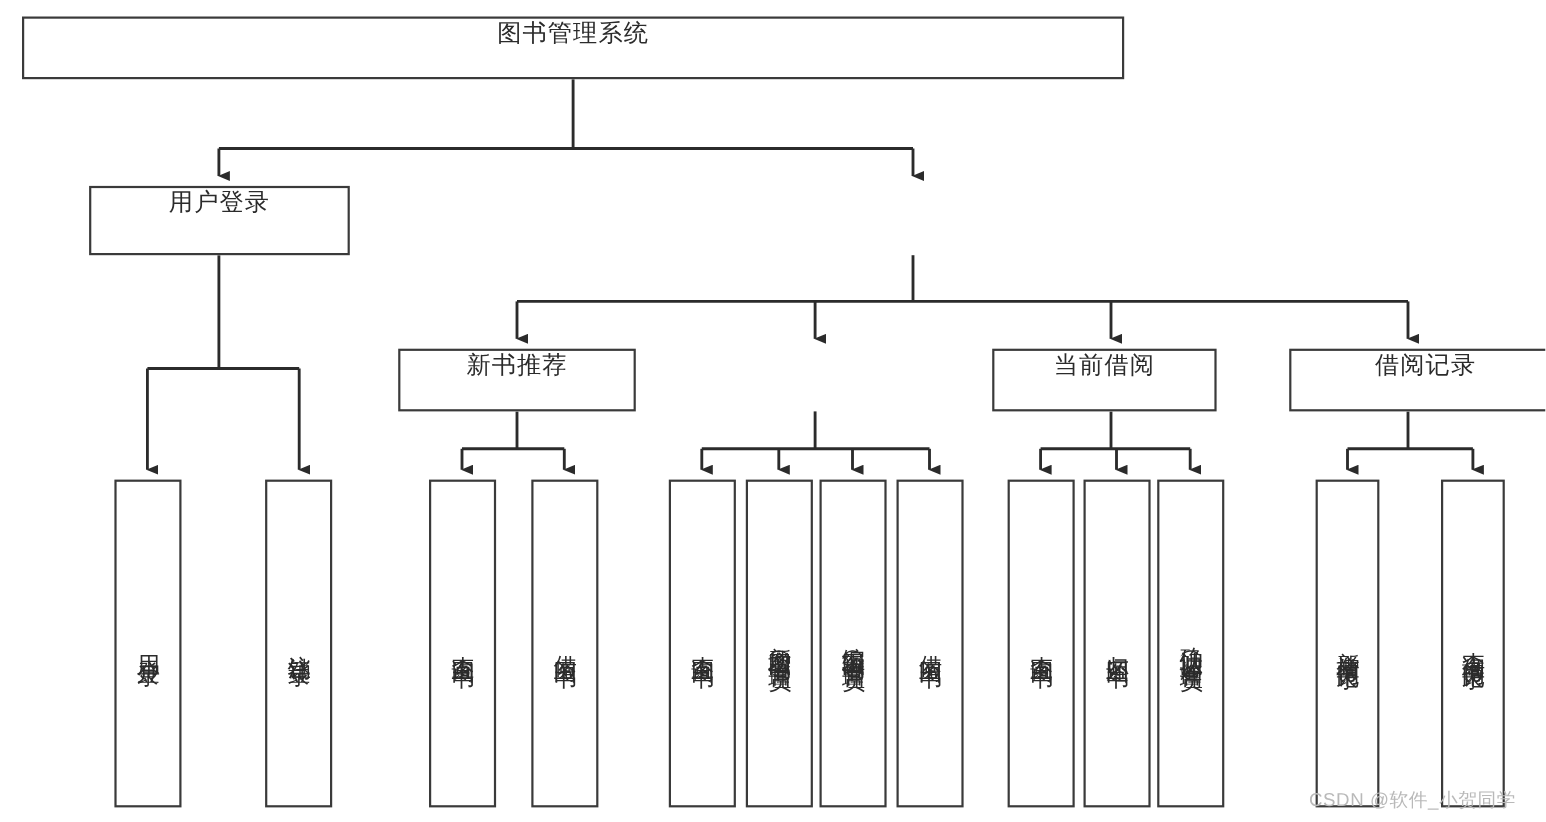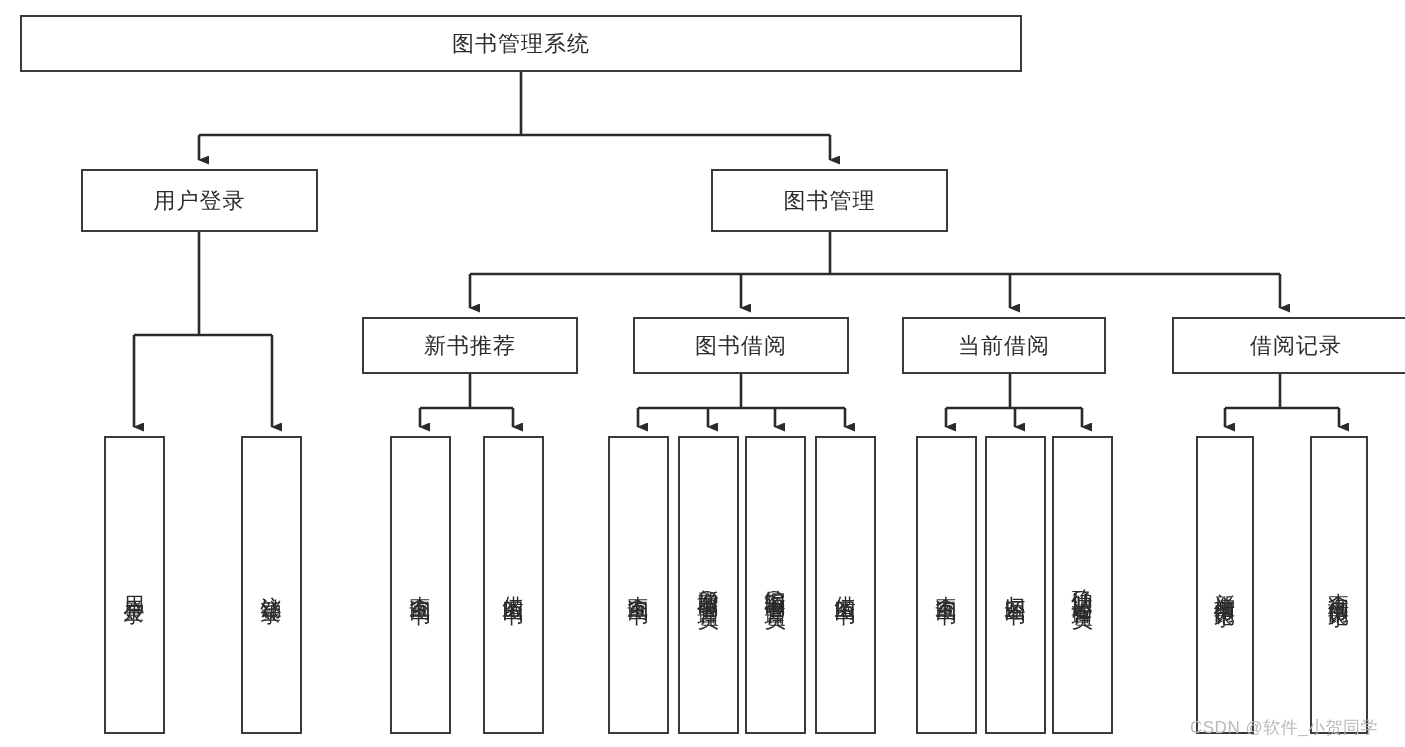--- a/index.html
+++ b/index.html
@@ -23,21 +23,20 @@
     top: 0;
     width: 1405px;
     height: 747px;
   }
   .node {
     position: absolute;
     box-sizing: border-box;
     background: #ffffff;
     border: 2.5px solid #3a3a3a;
     display: flex;
-    align-items: center;
     justify-content: center;
     color: #2b2b2b;
   }
   .node.horizontal {
     font-size: 22px;
     letter-spacing: 1px;
   }
   .node.vertical {
     font-size: 21px;
     letter-spacing: 2px;
@@ -117,29 +116,23 @@
     </g>
   </svg>
 
   <div class="node horizontal" style="left: 20px; top: 15px; width: 1002px; height: 57px;">
     <span class="label">图书管理系统</span>
   </div>
 
   <div class="node horizontal" style="left: 81px; top: 169px; width: 237px; height: 63px;">
     <span class="label">用户登录</span>
   </div>
-  <div class="node horizontal" style="left: 711px; top: 169px; width: 237px; height: 63px;">
-    <span class="label">图书管理</span>
-  </div>
 
   <div class="node horizontal" style="left: 362px; top: 317px; width: 216px; height: 57px;">
     <span class="label">新书推荐</span>
-  </div>
-  <div class="node horizontal" style="left: 633px; top: 317px; width: 216px; height: 57px;">
-    <span class="label">图书借阅</span>
   </div>
   <div class="node horizontal" style="left: 902px; top: 317px; width: 204px; height: 57px;">
     <span class="label">当前借阅</span>
   </div>
   <div class="node horizontal" style="left: 1172px; top: 317px; width: 248px; height: 57px;">
     <span class="label">借阅记录</span>
   </div>
 
   <div class="node vertical" style="left: 104px; top: 436px; width: 61px; height: 298px;">
     <span class="label">用户登录</span>

